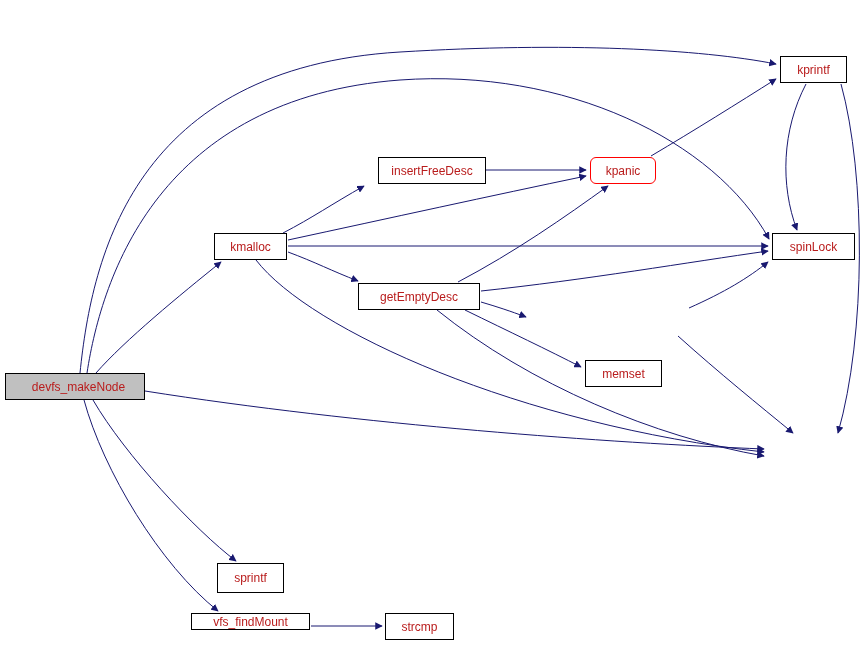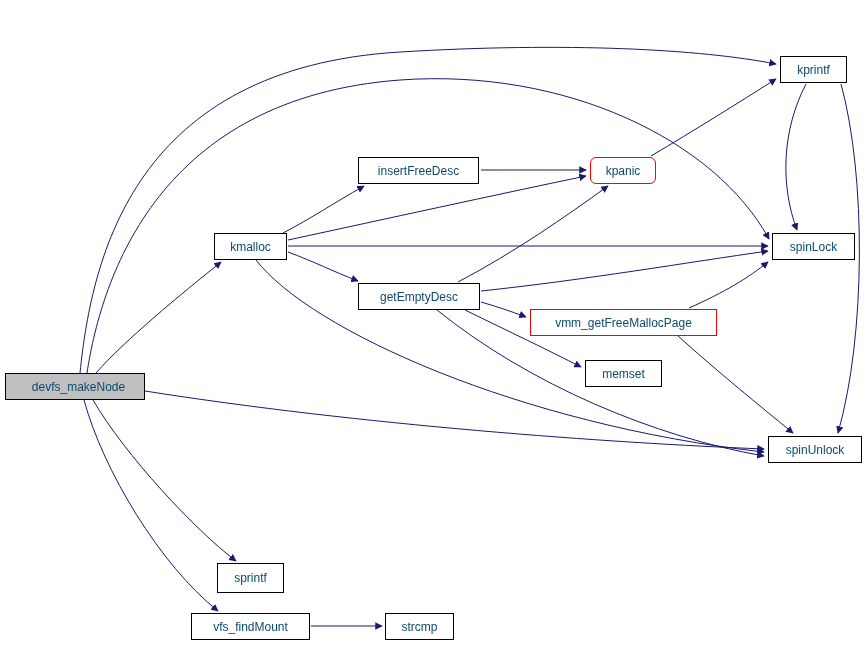--- a/index.html
+++ b/index.html
@@ -23,21 +23,21 @@
   .edge {
     fill: none;
     stroke: #191970;
     stroke-width: 1;
   }
   .node {
     position: absolute;
     box-sizing: border-box;
     border: 1px solid #000000;
     background: #ffffff;
-    color: #0c4a6e;
+    color: #b91c1c;
     font-size: 12px;
     display: flex;
     align-items: center;
     justify-content: center;
     white-space: nowrap;
     cursor: pointer;
   }
   .node-focus {
     background: #c0c0c0;
     cursor: default;
@@ -87,35 +87,33 @@
     <path class="edge" d="M 806,84 C 782,130 780,185 797,230" marker-end="url(#arrow)"></path>
     <path class="edge" d="M 841,84 C 866,175 866,335 838,433" marker-end="url(#arrow)"></path>
 
     <path class="edge" d="M 311,626 L 382,626" marker-end="url(#arrow)"></path>
   </svg>
 
   <div class="node node-focus" style="left:5px; top:373px; width:140px; height:27px;">devfs_makeNode</div>
 
   <div class="node" style="left:214px; top:233px; width:73px; height:27px;">kmalloc</div>
 
-  <div class="node" style="left:358px; top:157px; width:121px; height:27px;">insertFreeDesc</div>
+  <div class="node" style="left:378px; top:157px; width:108px; height:27px;">insertFreeDesc</div>
 
   <div class="node node-truncated" style="left:590px; top:157px; width:66px; height:27px;border-radius:6px;">kpanic</div>
 
   <div class="node" style="left:780px; top:56px; width:67px; height:27px;">kprintf</div>
 
   <div class="node" style="left:358px; top:283px; width:122px; height:27px;">getEmptyDesc</div>
 
   <div class="node" style="left:772px; top:233px; width:83px; height:27px;">spinLock</div>
 
-  <div class="node node-truncated" style="left:530px; top:309px; width:187px; height:27px;">vmm_getFreeMallocPage</div>
 
   <div class="node" style="left:585px; top:360px; width:77px; height:27px;">memset</div>
 
-  <div class="node" style="left:768px; top:436px; width:94px; height:27px;">spinUnlock</div>
 
   <div class="node" style="left:217px; top:563px; width:67px; height:30px;">sprintf</div>
 
-  <div class="node" style="left:191px; top:613px; width:119px; height:27px;">vfs_findMount</div>
+  <div class="node" style="left:191px; top:613px; width:119px; height:17px;">vfs_findMount</div>
 
   <div class="node" style="left:385px; top:613px; width:69px; height:27px;">strcmp</div>
 
 </div>
 
 </body></html>

